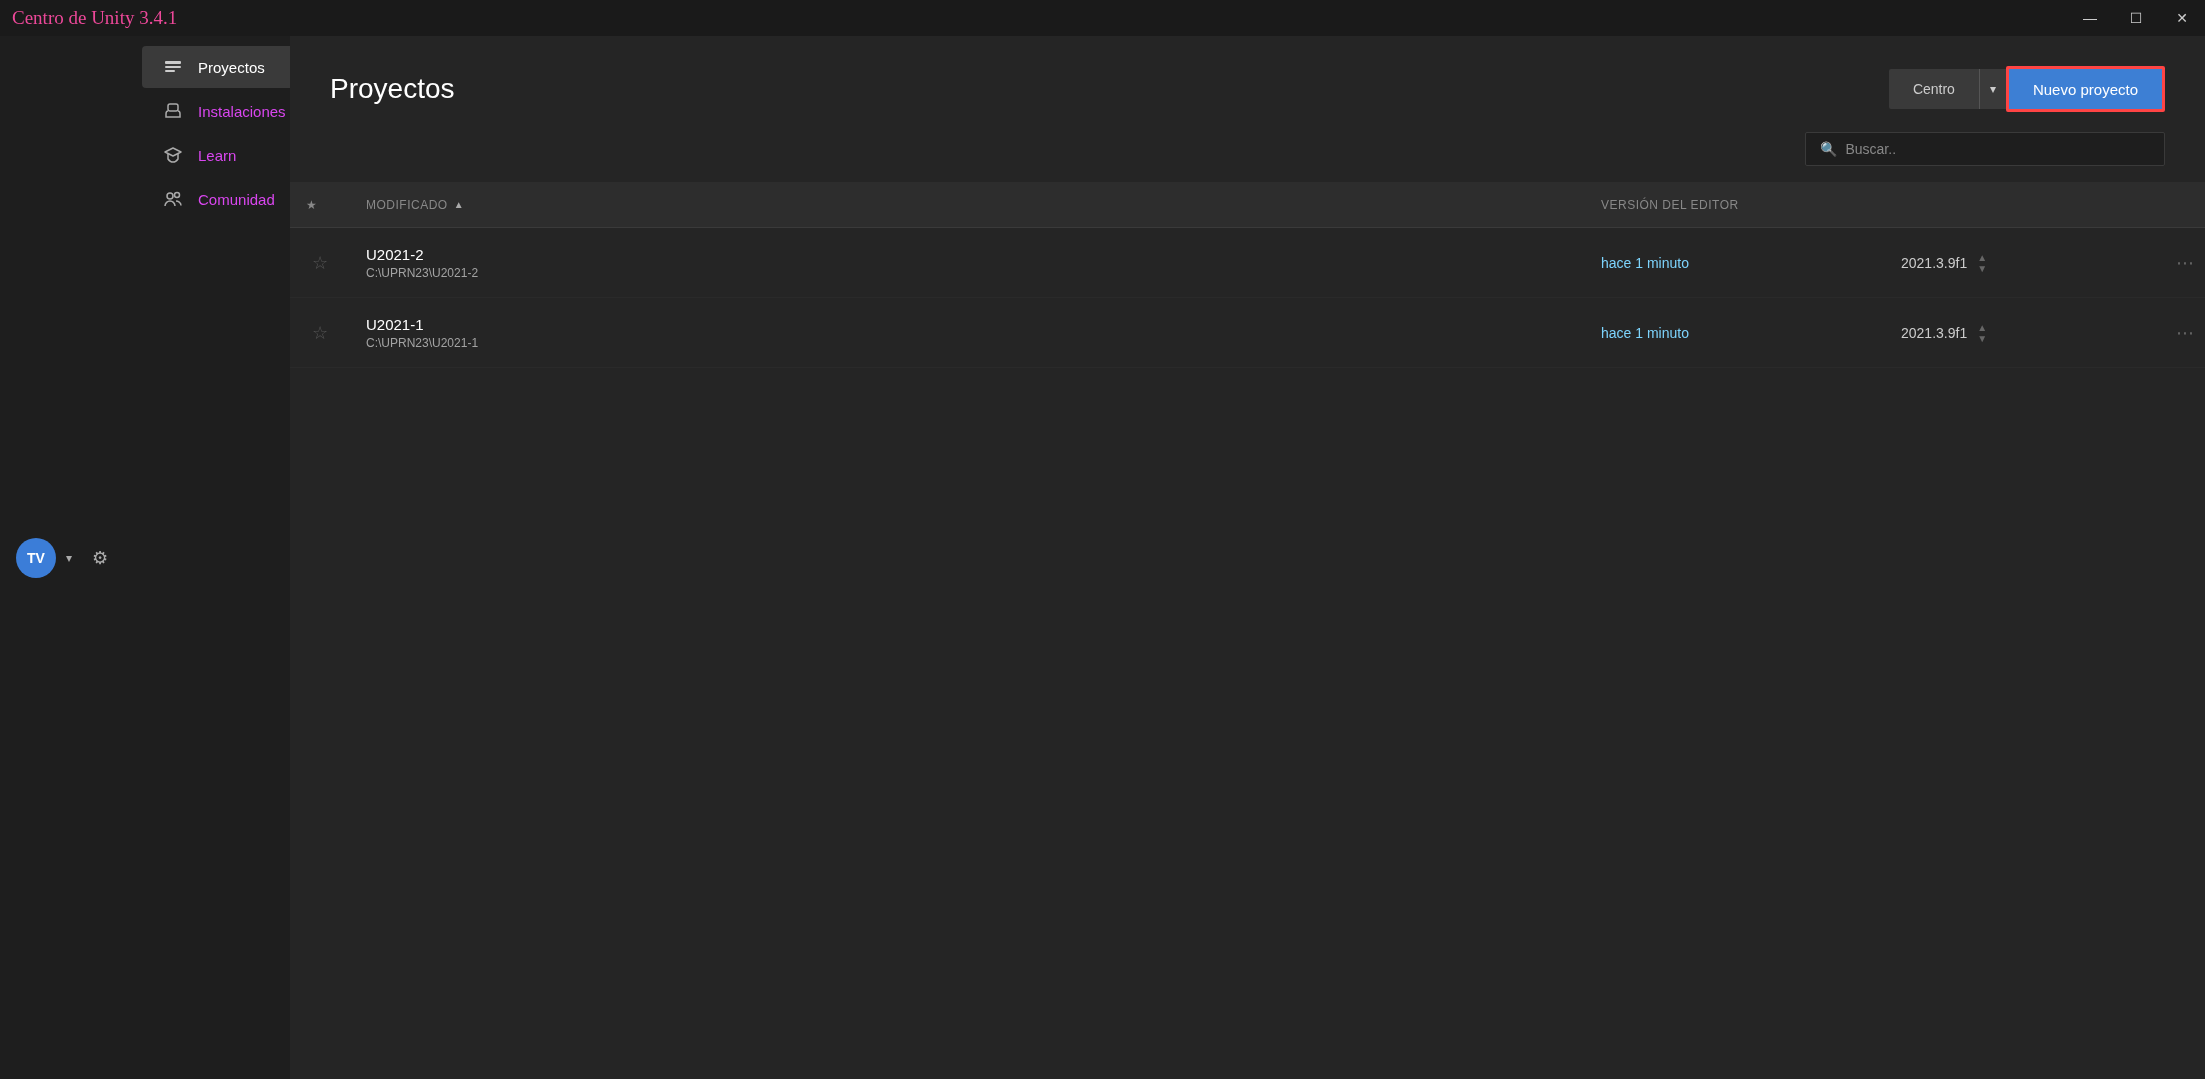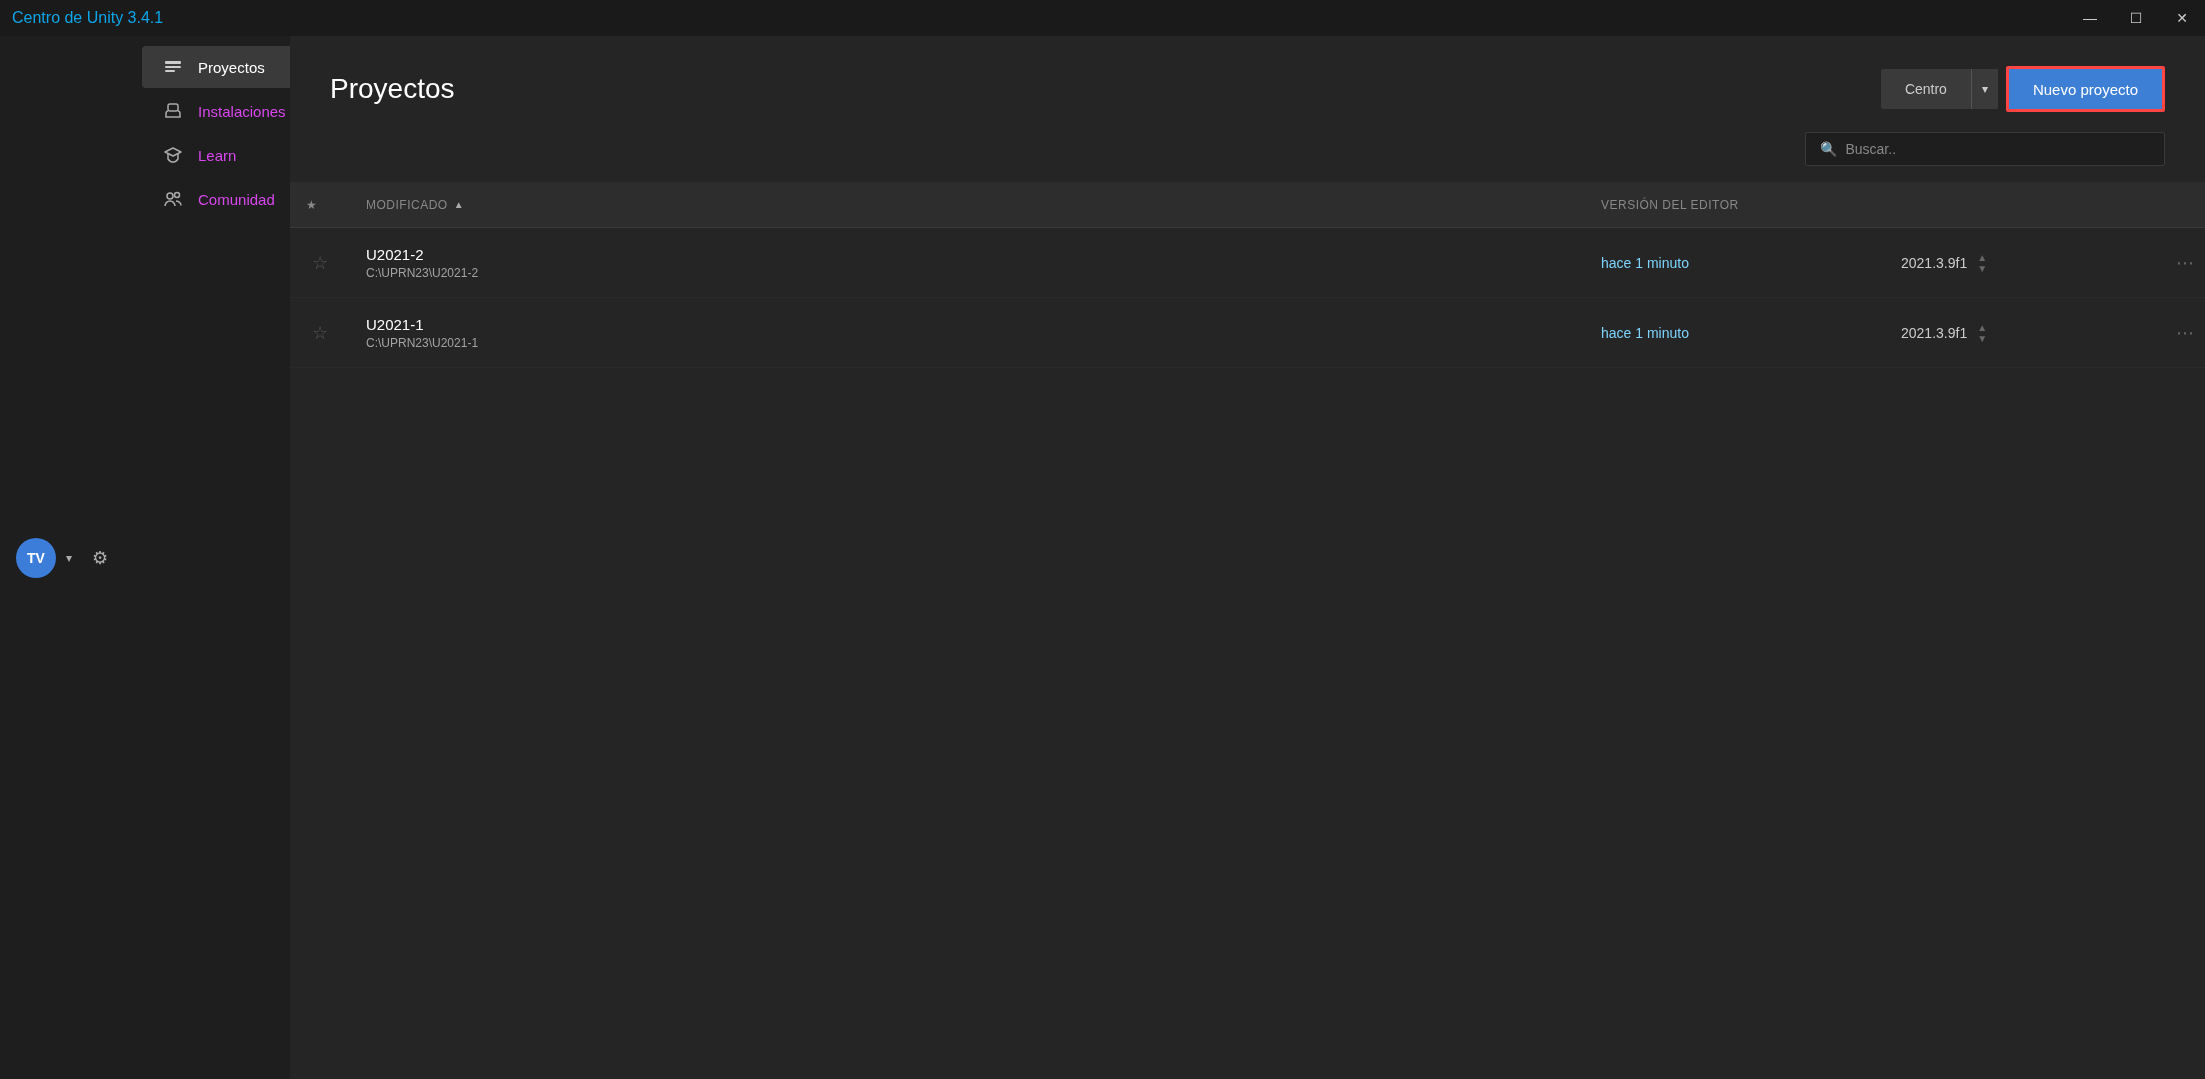--- a/index.html
+++ b/index.html
@@ -18,22 +18,23 @@
     .titlebar {
       background: #1a1a1a;
       height: 36px;
       display: flex;
       align-items: center;
       padding: 0 12px;
       flex-shrink: 0;
       position: relative;
     }
     .titlebar-title {
-      font-size: 16px;
-      color: #0ea5e9;
+      font-size: 19px;
+      color: #ec4899;
+      font-family: Liberation Serif, serif;
     }
     .titlebar-controls {
       position: absolute;
       right: 0;
       top: 0;
       display: flex;
       height: 36px;
     }
     .titlebar-btn {
       width: 46px;
@@ -195,21 +196,20 @@
     }
     .btn-nuevo-proyecto {
       background: #3d7fd4;
       border: 3px solid #ff4444;
       color: #ffffff;
       padding: 8px 24px;
       font-size: 15px;
       cursor: pointer;
       border-radius: 2px;
       height: 46px;
-      margin-left: 8px;
       font-weight: 500;
     }
 
     
     .search-container {
       display: flex;
       justify-content: flex-end;
       padding: 0 40px 16px 40px;
     }
     .search-box {

